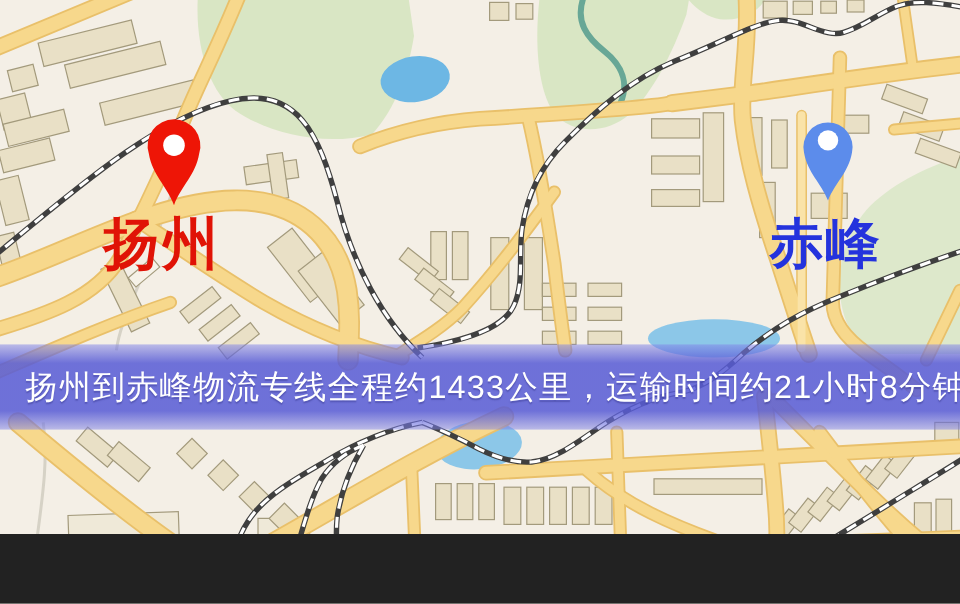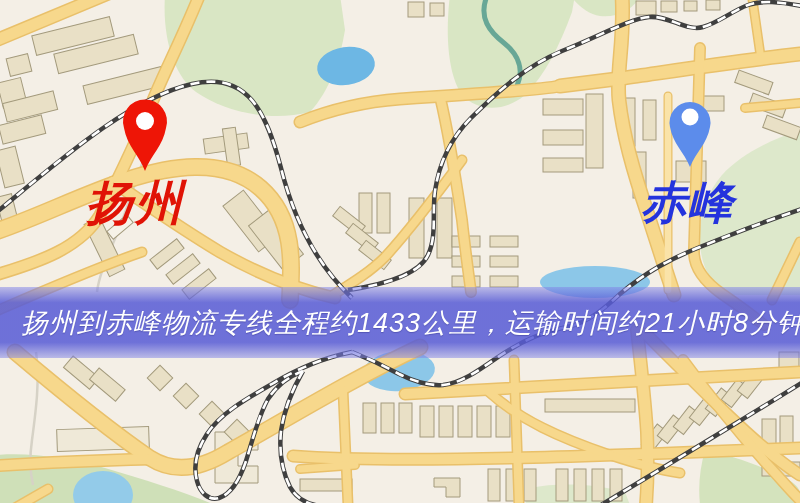--- a/index.html
+++ b/index.html
@@ -1,17 +1,17 @@
 <!DOCTYPE html>
 <html><head>
 <meta charset="utf-8">
 <style>
   html,body{margin:0;padding:0;background:#222;}
-  #stage{position:relative;width:800px;height:503px;overflow:hidden;
-         font-family:"Liberation Sans","DejaVu Sans",sans-serif;background:#f4efe6;font-style:italic;}
+  #stage{position:relative;width:800px;height:445px;overflow:hidden;
+         font-family:"Liberation Sans","DejaVu Sans",sans-serif;background:#f4efe6;}
   #map-svg{position:absolute;left:0;top:0;}
   .pin-label{font-weight:bold;font-family:"Liberation Serif","DejaVu Serif",serif;letter-spacing:2px;}
   #route-banner{position:absolute;left:0;top:287px;width:800px;height:71px;
     background:linear-gradient(180deg,rgba(130,133,232,.50) 0%,rgba(88,92,214,.86) 22%,
                rgba(88,92,214,.86) 78%,rgba(130,133,232,.50) 100%);
     display:flex;align-items:center;}
   #route-banner .txt{color:#fff;font-size:27px;padding-left:21px;letter-spacing:1px;
     white-space:nowrap;text-shadow:0 1px 1px rgba(40,40,120,.35);}
 </style>
 </head>

